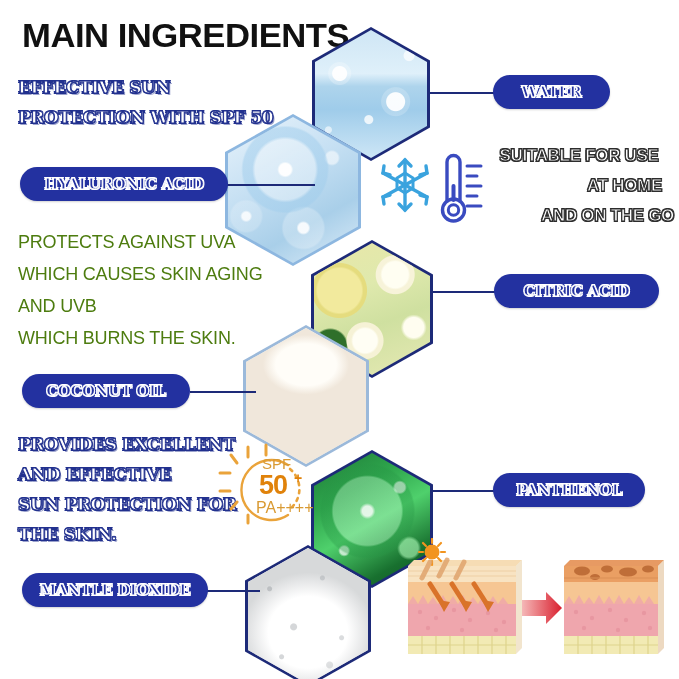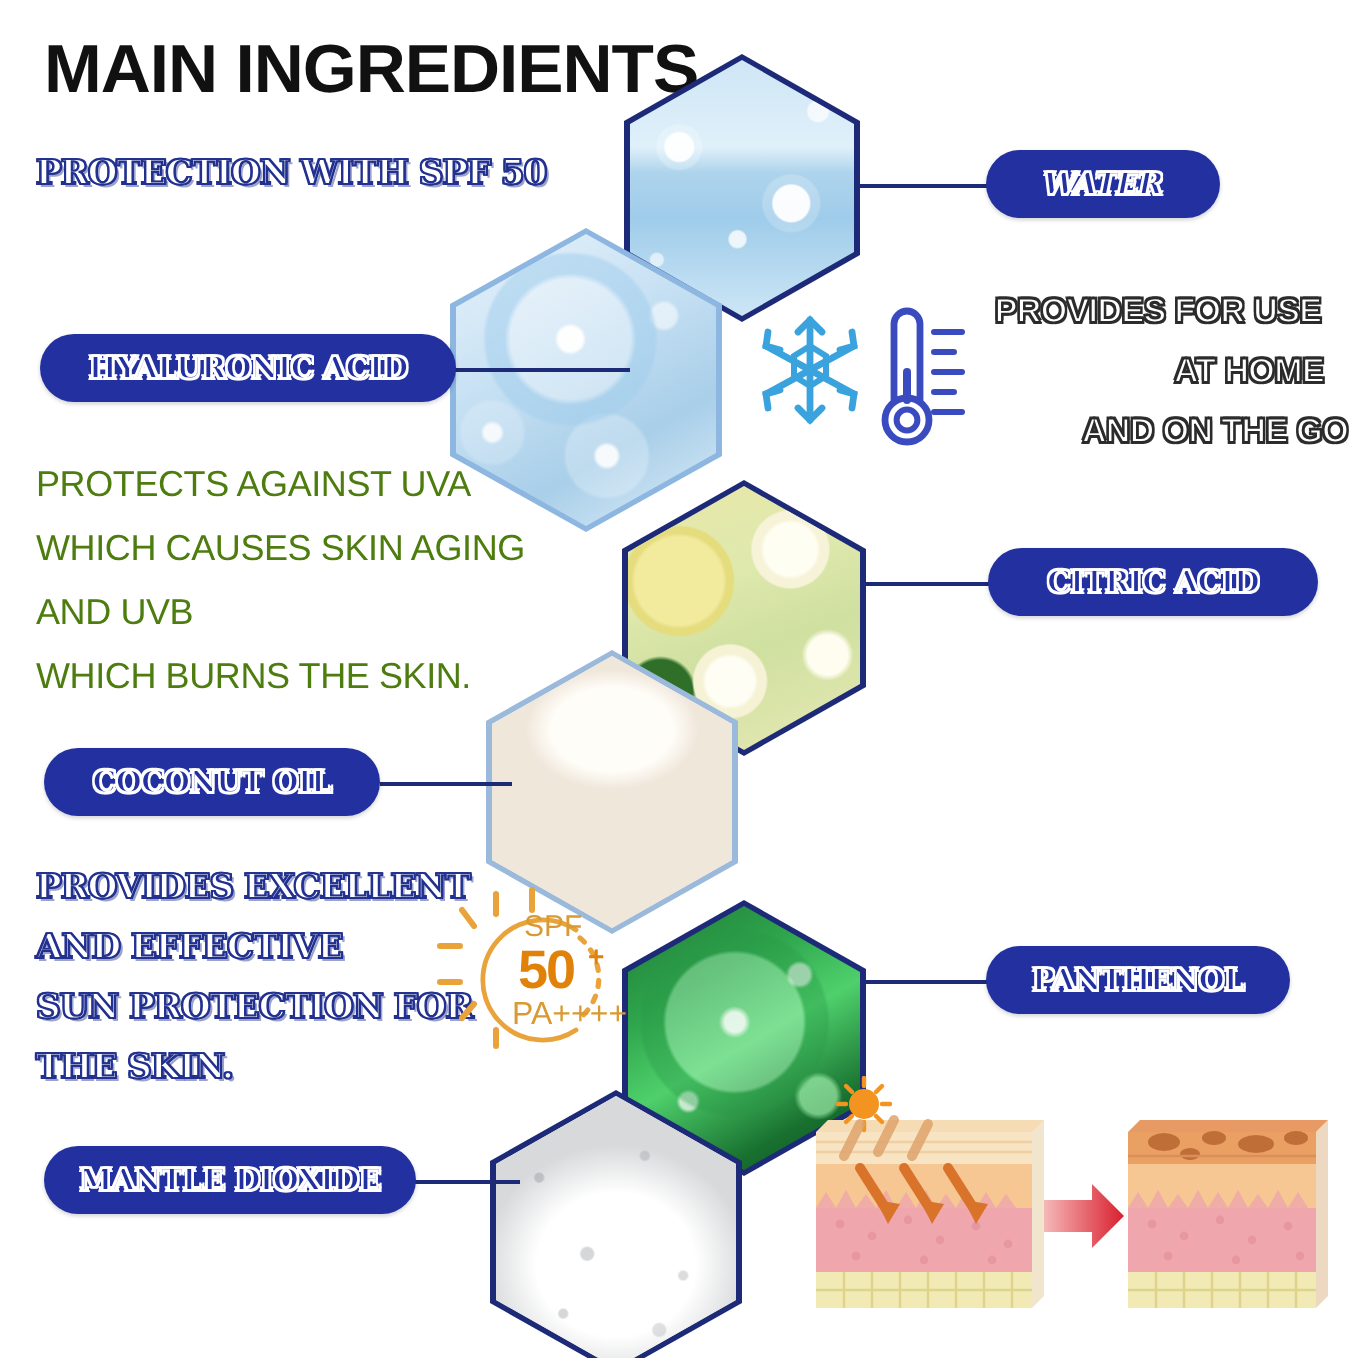--- a/index.html
+++ b/index.html
@@ -256,52 +256,53 @@
   </div>
 
   <div class="pill" style="left:22px;top:374px;width:168px;height:34px;">
     <span>COCONUT OIL</span>
   </div>
 
   <div class="pill" style="left:22px;top:573px;width:186px;height:34px;">
     <span>MANTLE DIOXIDE</span>
   </div>
 
-  <div class="pill" style="left:493px;top:75px;width:117px;height:34px;font-style:italic;">
+  <div class="pill" style="left:493px;top:75px;width:117px;height:34px;">
     <span>WATER</span>
   </div>
 
   <div class="pill" style="left:494px;top:274px;width:165px;height:34px;">
     <span>CITRIC ACID</span>
   </div>
 
   <div class="pill" style="left:493px;top:473px;width:152px;height:34px;">
     <span>PANTHENOL</span>
   </div>
 
   <div class="abs" style="left:18px;top:72px;">
+    <div class="deco l">EFFECTIVE SUN</div>
     <div class="deco l">PROTECTION WITH SPF 50</div>
   </div>
 
   <div class="abs" style="left:18px;top:226px;">
     <div class="plain">PROTECTS AGAINST UVA</div>
     <div class="plain">WHICH CAUSES SKIN AGING</div>
     <div class="plain">AND UVB</div>
     <div class="plain">WHICH BURNS THE SKIN.</div>
   </div>
 
   <div class="abs" style="left:18px;top:429px;">
     <div class="deco l">PROVIDES EXCELLENT</div>
     <div class="deco l">AND EFFECTIVE</div>
     <div class="deco l">SUN PROTECTION FOR</div>
     <div class="deco l">THE SKIN.</div>
   </div>
 
   <div class="abs" style="left:484px;top:141px;width:190px;text-align:right;">
-    <div class="whiteout" style="text-align:center;">PROVIDES FOR USE</div>
+    <div class="whiteout" style="text-align:center;">SUITABLE FOR USE</div>
     <div class="whiteout" style="text-align:right;padding-right:12px;">AT HOME</div>
     <div class="whiteout" style="text-align:right;">AND ON THE GO</div>
   </div>
 
 
   <div class="abs" id="temp-icon">
     <svg width="112" height="82" viewBox="0 0 112 82">
 
       <g stroke="#3aa3de" stroke-width="3.4" stroke-linecap="round" fill="none">
         <line x1="30" y1="12" x2="30" y2="62"></line>

